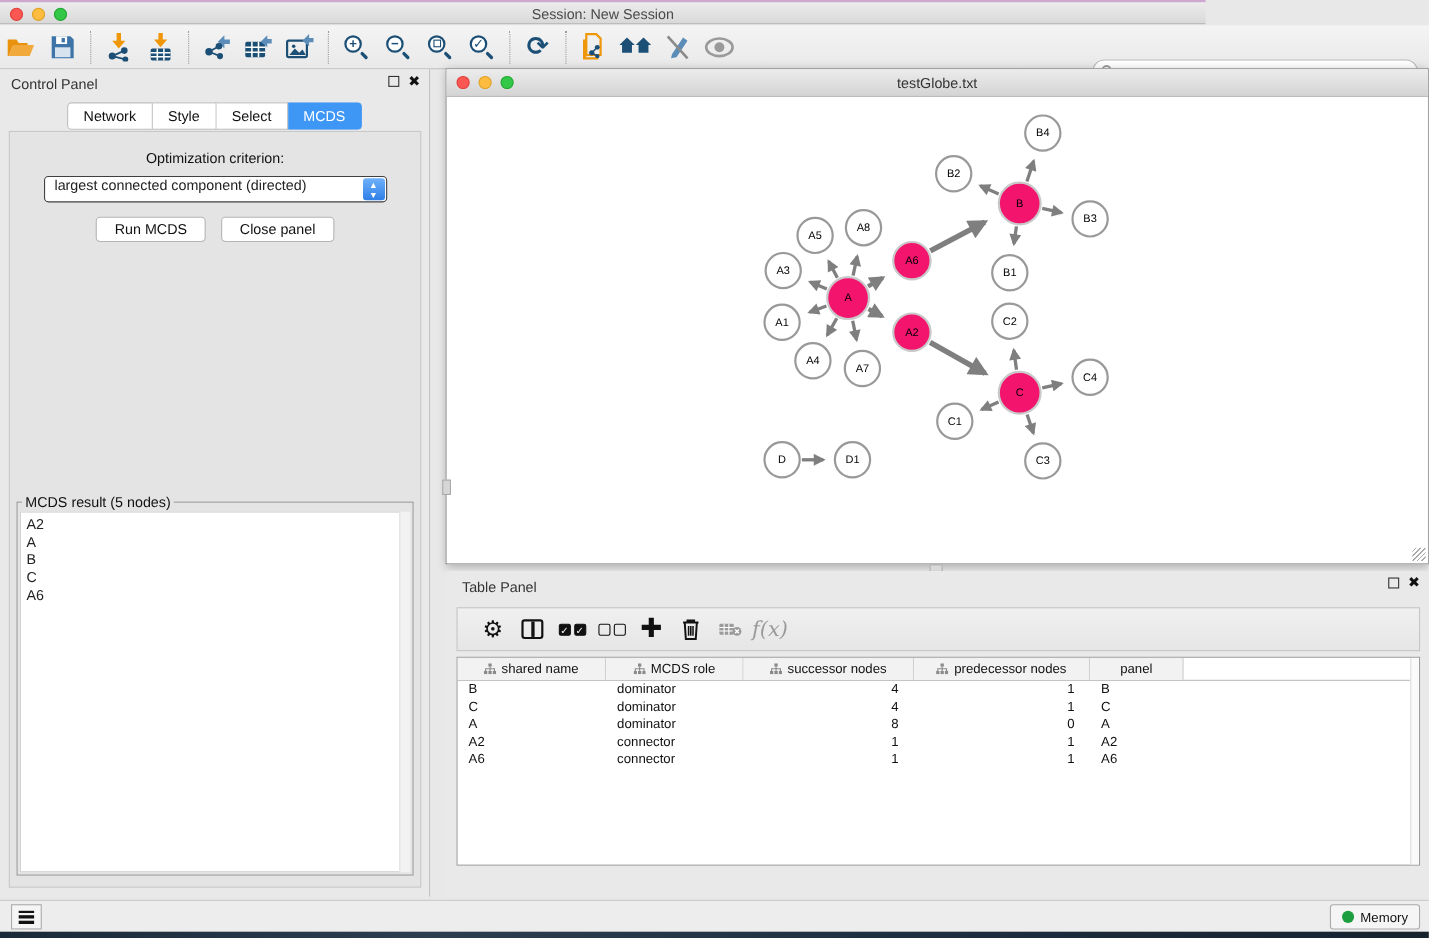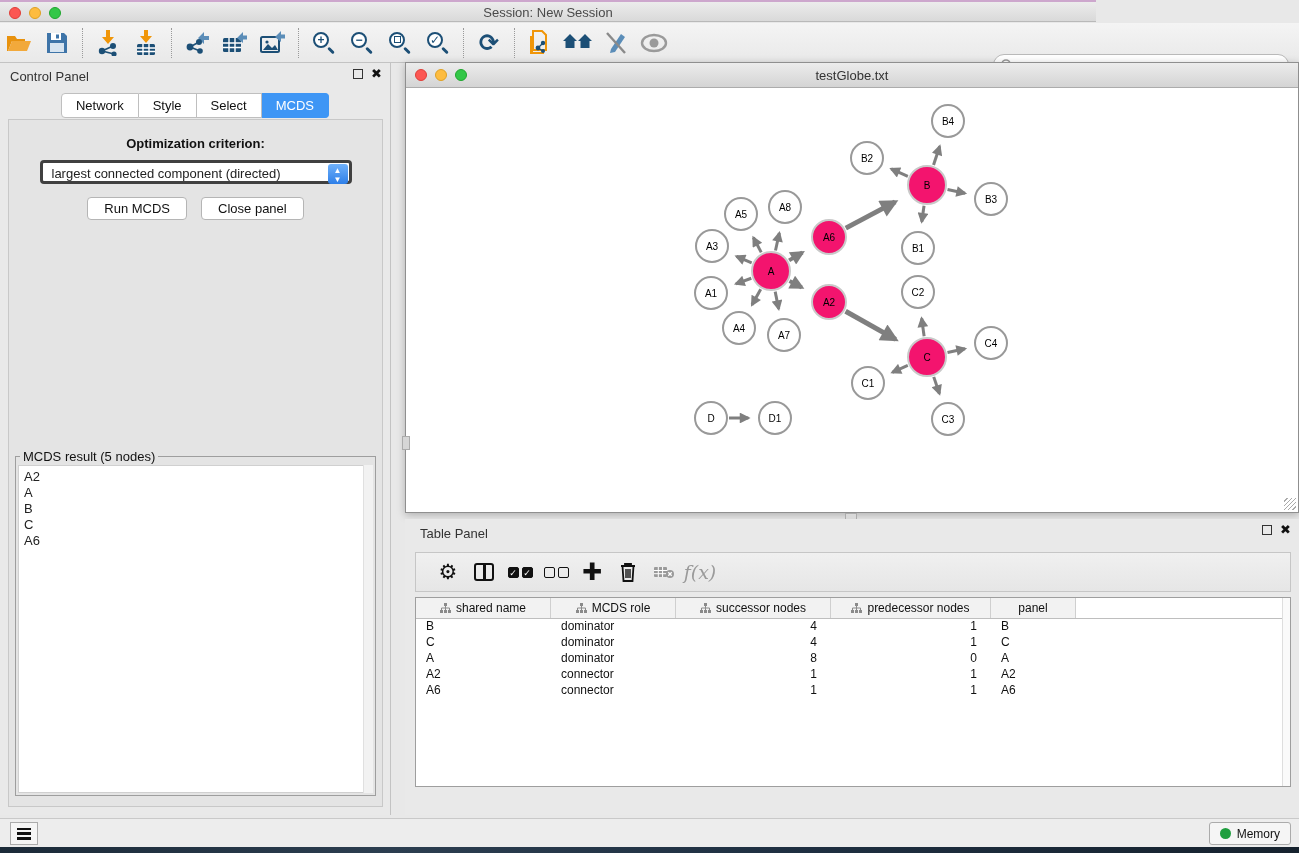--- a/index.html
+++ b/index.html
@@ -36,23 +36,23 @@
   #cpHeader .cap { position:absolute; left:10px; top:6px; font-size:13px; color:#333; }
   .winbtns { position:absolute; right:8px; top:6px; display:flex; gap:8px; align-items:center;}
   .floatIcon { width:10px; height:10px; border:1.5px solid #333; }
   .closeX { font-size:13px; font-weight:bold; color:#111; line-height:10px; }
   #cpTabs { position:absolute; left:0; top:30px; width:100%; display:flex; justify-content:center; }
   .cptab { padding:4px 14px; background:#fff; border:1px solid #BFBFBF; border-left:none; font-size:13px; color:#111; }
   .cptab:first-child{ border-left:1px solid #BFBFBF; border-radius:4px 0 0 4px;}
   .cptab:last-child{ border-radius:0 4px 4px 0;}
   .cptab.active { background:#3E96F5; border-color:#3E96F5; color:#fff; }
   #cpBody { position:absolute; left:8px; top:56px; width:375px; height:688px; background:#E4E4E4; border:1px solid #C8C8C8; }
-  #optLabel { text-align:center; margin-top:16px; font-size:13px; color:#111;font-weight:bold; }
-  #criterion { position:relative; margin:9px auto 0; width:312px; height:24px; background:#fff; border:3px solid #404040; border-radius:4px;
-    display:flex; align-items:flex-end; padding-left:9px; font-size:13px; }
+  #optLabel { text-align:center; margin-top:16px; font-size:13px; color:#111; }
+  #criterion { position:relative; margin:9px auto 0; width:312px; height:24px; background:#fff; border:1px solid #404040; border-radius:4px;
+    display:flex; align-items:flex-start; padding-left:9px; font-size:13px; }
   #criterion .stepper { position:absolute; right:1px; top:1px; width:20px; height:20px; background:linear-gradient(#6FB1FA,#2E7FE8);
     border-radius:3px; color:#fff; font-size:8px; line-height:9px; text-align:center; padding-top:2px; }
   #cpButtons { display:flex; justify-content:center; gap:14px; margin-top:13px; }
   .cpbtn { padding:3px 16px; background:#fff; border:1px solid #B5B5B5; border-radius:4px; font-size:13px; color:#111; }
   #resultBox { position:absolute; left:6px; top:336px; width:361px; height:340px; border:1px solid #9e9e9e; }
   #resultBox .legend { position:absolute; left:4px; top:-8px; background:#E4E4E4; padding:0 3px; font-size:13px; color:#111; }
   #resultList { position:absolute; left:2px; top:8px; right:2px; bottom:2px; background:#fff; border:1px solid #D0D0D0;
     font-size:13px; padding:3px 0 0 5px; line-height:16px; }
   #resultScroll { position:absolute; right:2px; top:8px; width:10px; bottom:2px; background:#F2F2F2; border-left:1px solid #E0E0E0;}
 

